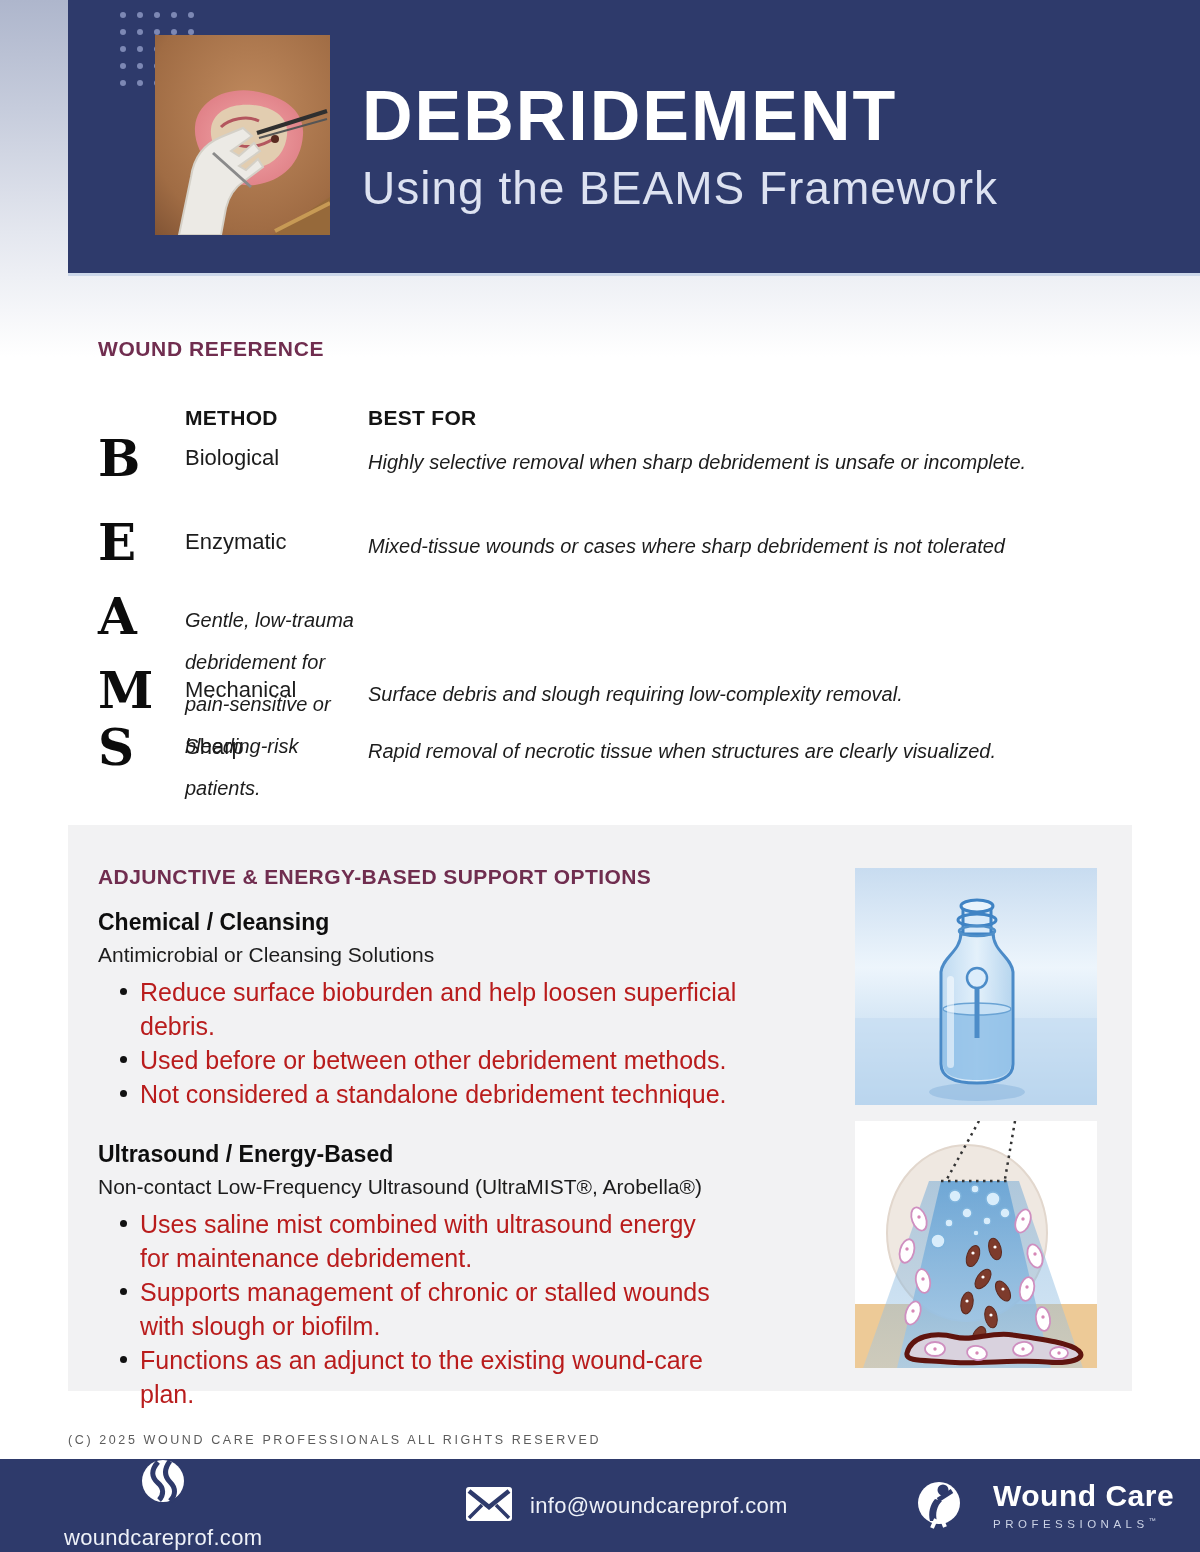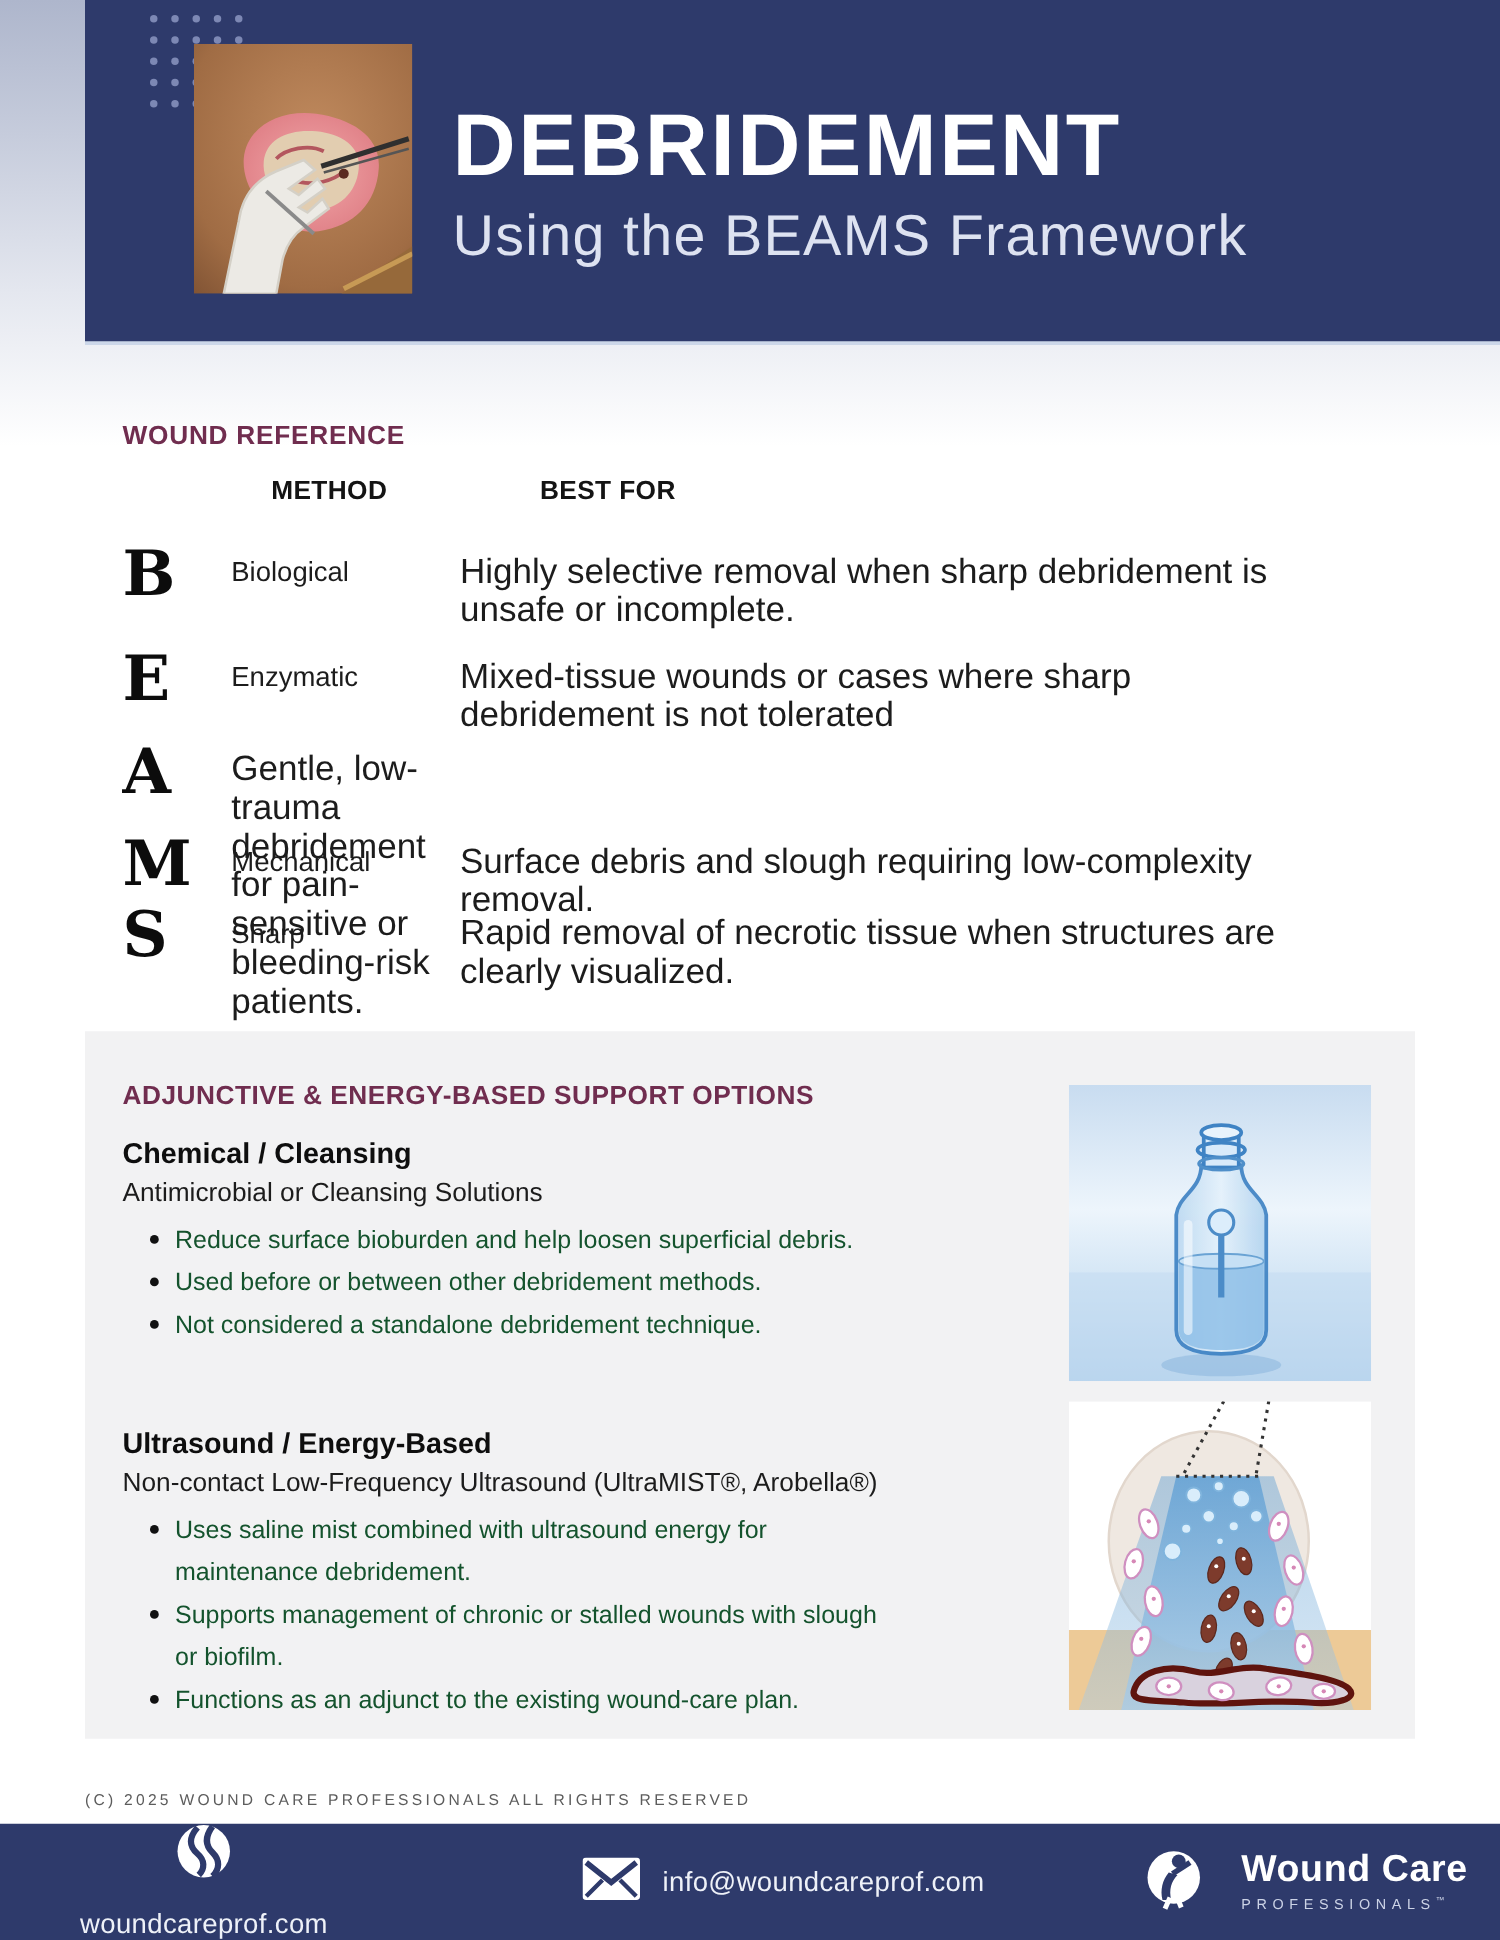--- a/index.html
+++ b/index.html
@@ -29,52 +29,52 @@
     position:absolute;left:294px;top:160px;width:760px;
     color:#dde2f1;font-size:46px;font-weight:normal;letter-spacing:1px;line-height:56px;
   }
 
   
   .qr-heading{
     position:absolute;left:98px;top:337px;
     color:#702d4f;font-size:21px;font-weight:bold;letter-spacing:.6px;
   }
   .qr-colhead{
-    position:absolute;left:98px;top:381px;width:1010px;
+    position:absolute;left:98px;top:406px;width:1010px;
     display:grid;grid-template-columns:87px 183px 1fr;
-    font-size:21px;font-weight:bold;color:#141414;letter-spacing:.3px;gap:32px;
+    font-size:21px;font-weight:bold;color:#141414;letter-spacing:.3px;
   }
   .beams-row{
     position:absolute;left:98px;width:1010px;
     display:grid;grid-template-columns:87px 183px 1fr;
   }
   .beams-row .letter{
     font-family:"DejaVu Serif",serif;font-weight:bold;
     font-size:50px;line-height:50px;color:#0c0c0c;margin-top:-7px;
   }
   .beams-row .method{font-size:22px;line-height:33px;color:#1c1c1c;}
-  .beams-row .desc{font-size:28px;line-height:31px;color:#1c1c1c;max-width:700px;}
+  .beams-row .desc{font-size:20px;line-height:42px;color:#1c1c1c;max-width:700px;font-style:italic;}
   .row-b{top:441px;} .row-e{top:525px;} .row-a{top:599px;} .row-m{top:673px;} .row-s{top:730px;}
   .row-a .desc{max-width:600px;}
 
   
   .panel{
     position:absolute;left:68px;top:825px;width:1064px;height:566px;
     background:#f2f2f3;
   }
   .panel-heading{
     position:absolute;left:30px;top:40px;
     color:#702d4f;font-size:21px;font-weight:bold;letter-spacing:.4px;
   }
   .sec-title{position:absolute;left:30px;color:#0e0e0e;font-size:23px;font-weight:bold;}
   .sec-sub{position:absolute;left:30px;color:#1c1c1c;font-size:21px;width:700px;}
   .sec-list{position:absolute;left:30px;margin:0;padding:0;list-style:none;}
   .sec-list li{
     position:relative;padding-left:42px;
-    font-size:20px;line-height:34px;color:#14532d;
+    font-size:25px;line-height:34px;color:#b91c1c;
   }
   .sec-list li::before{
     content:"";position:absolute;left:22px;top:13px;
     width:7px;height:7px;border-radius:50%;background:#111;
   }
   .sec1-title{top:84px;} .sec1-sub{top:118px;} .sec1-list{top:150px;width:700px;}
   .sec2-title{top:316px;} .sec2-sub{top:350px;} .sec2-list{top:382px;width:620px;}
 
   .panel-img{position:absolute;width:242px;overflow:hidden;}
   .img-bottle{left:787px;top:43px;height:237px;}

